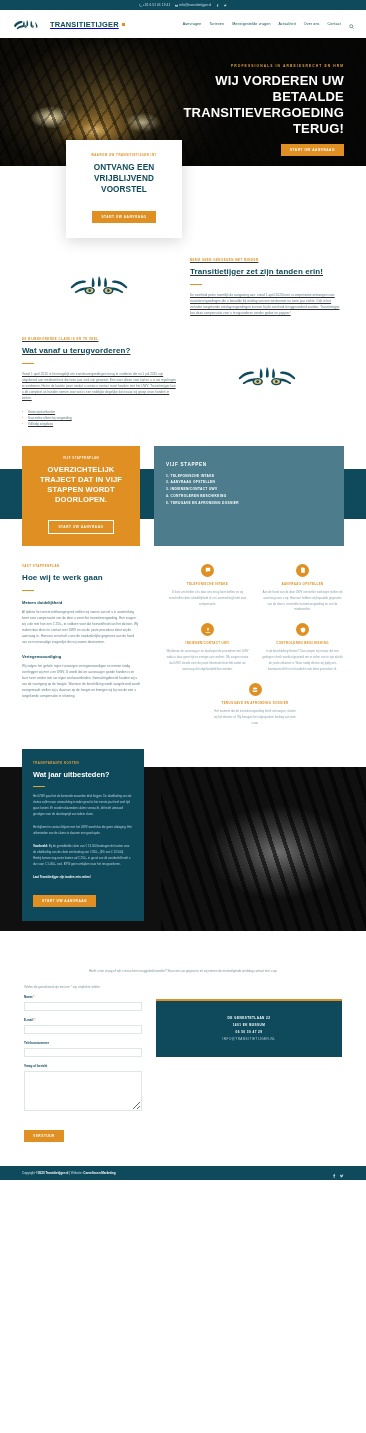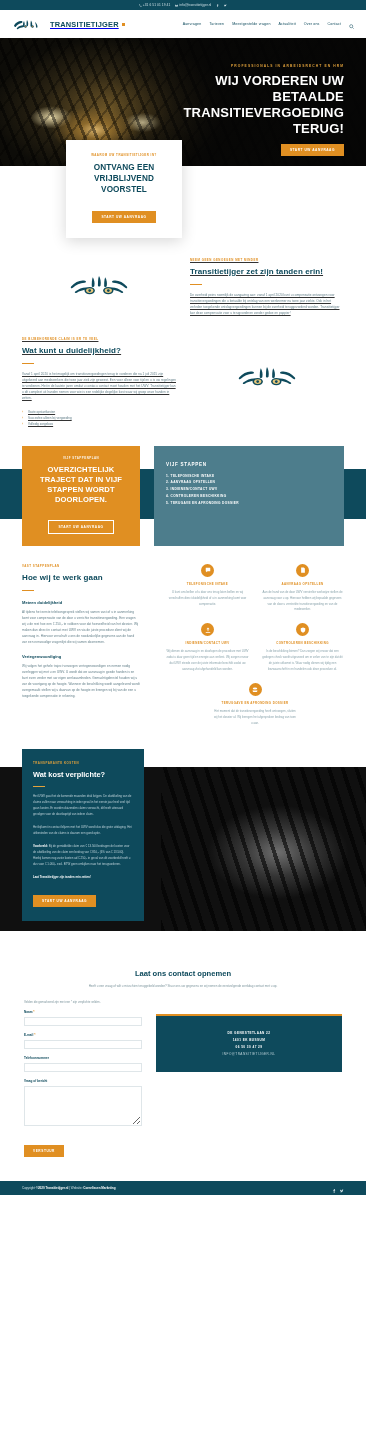--- a/index.html
+++ b/index.html
@@ -359,21 +359,21 @@
         <div class="rule"></div>
         <div class="body-txt">De overheid peins noemlijk de aangaving aan: vanaf 1 april 2020 kunt u compensatie ontvangen voor transitievergoedingen die u betaalde bij ontslag van een werknemer na twee jaar ziekte. Ook in het verleden toegekende ontslagvergoedingen kunnen bij de overheid teruggevorderd worden. Transitietijger kan deze compensatie voor u terugvorderen zonder gedoe en pappier!</div>
       </div>
     </div>
   </div>
 
   <div class="sec" style="margin-top:20px">
     <div class="row">
       <div class="col">
         <div class="eyebrow">DE BIJBEHORENDE CLAIM IS ER TE VEEL</div>
-        <div class="h2">Wat kunt u duidelijkheid?</div>
+        <div class="h2">Wat vanaf u terugvorderen?</div>
         <div class="rule"></div>
         <div class="body-txt">Vanaf 1 april 2020 is het mogelijk om transitievergoedingen terug te vorderen die na 1 juli 2015 zijn uitgekeerd aan medewerkers die twee jaar ziek zijn geweest. Een voor alleen voor tijd en u is uw regelingen te verdienen. Het in de laatste jaren omdat u contacu contact moet houden met het UWV. Transitietijger kan u dit compleet uit handen nemen voor wie is een redelijke degelijke kost waar wij groep onze handen in zetten.</div>
         <ul class="bullets">
           <li>Vaste opstartkosten</li>
           <li>Succesfee alleen bij vergoeding</li>
           <li>Volledig zorgeloos</li>
         </ul>
       </div>
       <div class="col">
         <div class="eyes" style="margin-top:30px">
@@ -490,32 +490,31 @@
 
       </div>
     </div>
   </div>
 
   <div class="cost-zone">
     <div class="cost-bg"></div>
     <div class="cost-stripes"></div>
     <div class="cost-card">
       <div class="eyebrow">TRANSPARANTE KOSTEN</div>
-      <h3>Wat kost verplichte?</h3>
+      <h3>Wat jaar uitbesteden?</h3>
       <div class="rule"></div>
       <p>Het UWV gaat het de komende maanden druk krijgen. De afwikkeling van de claims zullen naar verwachting in ieder geval in het eerste jaar heel veel tijd gaan kosten. Er worden duizenden claims verwacht, dit heeft uiteraard gevolgen voor de doorlooptijd van iedere claim.</p>
       <p>Het bijkomt in contact blijven met het UWV wordt dus die grote uitdaging. Het uitbesteden van de claims is daarom een goed optie.</p>
       <p><b>Voorbeeld:</b> <span>Bij de gemiddelde claim van € 13.500 bedragen de kosten voor de afwikkeling van de claim een bedrag van € 810,- (6% van € 13.500). Hierbij komen nog vaste kosten ad € 250,- in geval van dit voorbeeld heeft u dus voor € 1.060,- excl. BTW geen omkijken naar het terugvorderen.</span></p>
       <p><b>Laat Transitietijger zijn tanden erin zetten!</b></p>
       <a class="btn" href="#">START UW AANVRAAG</a>
     </div>
   </div>
 
   <div class="contact">
-    <h2>Laat ons contact opnemen</h2>
     <div class="contact-sub">Heeft u een vraag of wilt u misschien teruggebeld worden? Stuur ons uw gegevens en wij nemen de eerstvolgende werkdag contact met u op.</div>
     <div class="req-note">Velden die gemarkeerd zijn met een * zijn verplichte velden.</div>
     <div class="contact-row">
       <div class="form">
         <label class="f-label"><span>Naam</span> <span class="star">*</span></label>
         <input class="f-input" type="text" value="" style="">
         <label class="f-label"><span>E-mail</span> <span class="star">*</span></label>
         <input class="f-input" type="text" value="" style="">
         <label class="f-label">Telefoonnummer</label>
         <input class="f-input" type="text" value="" style="">

